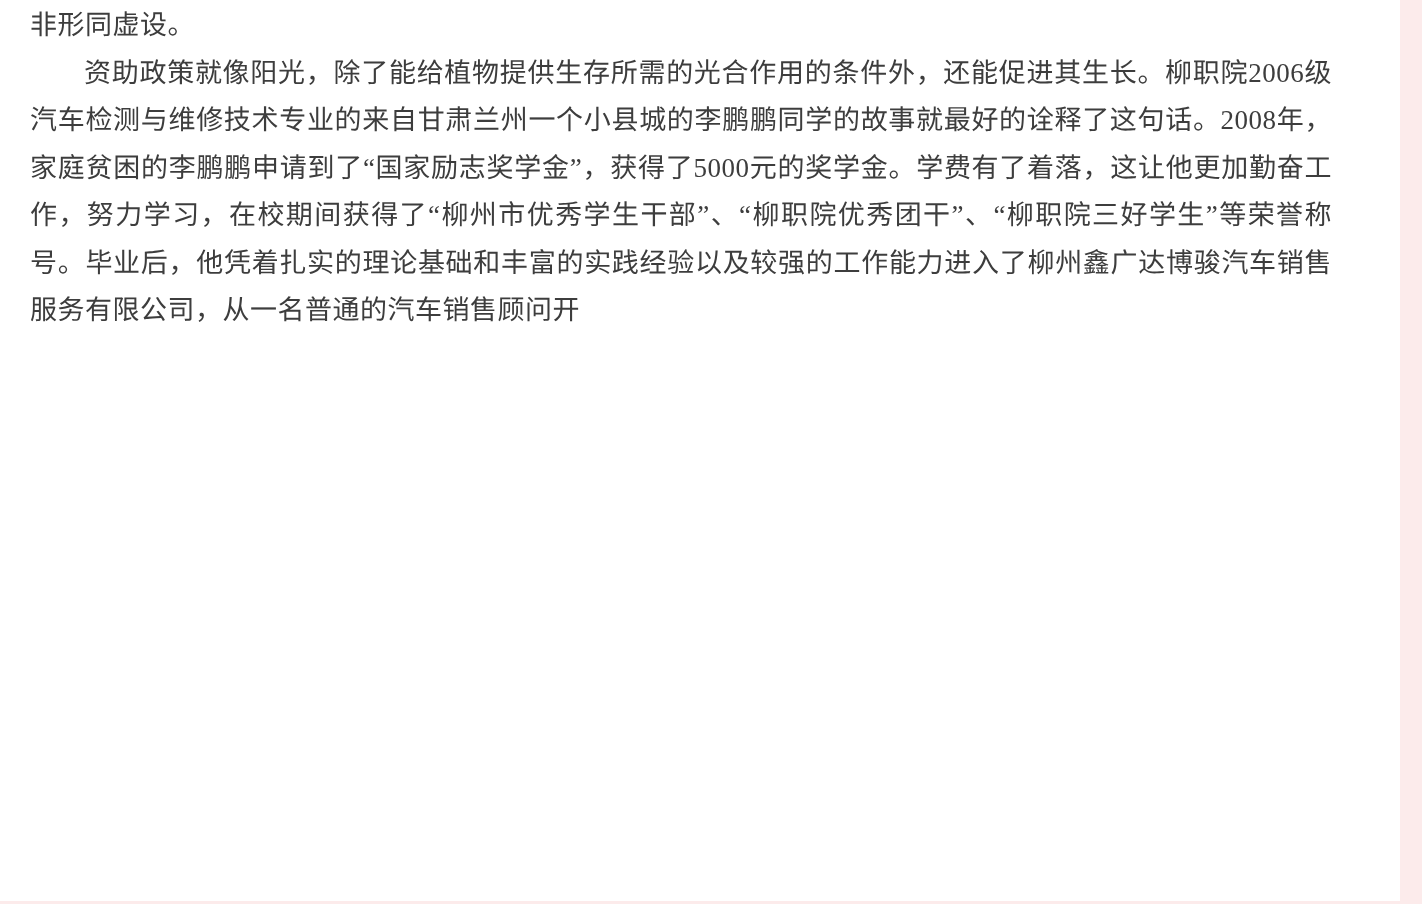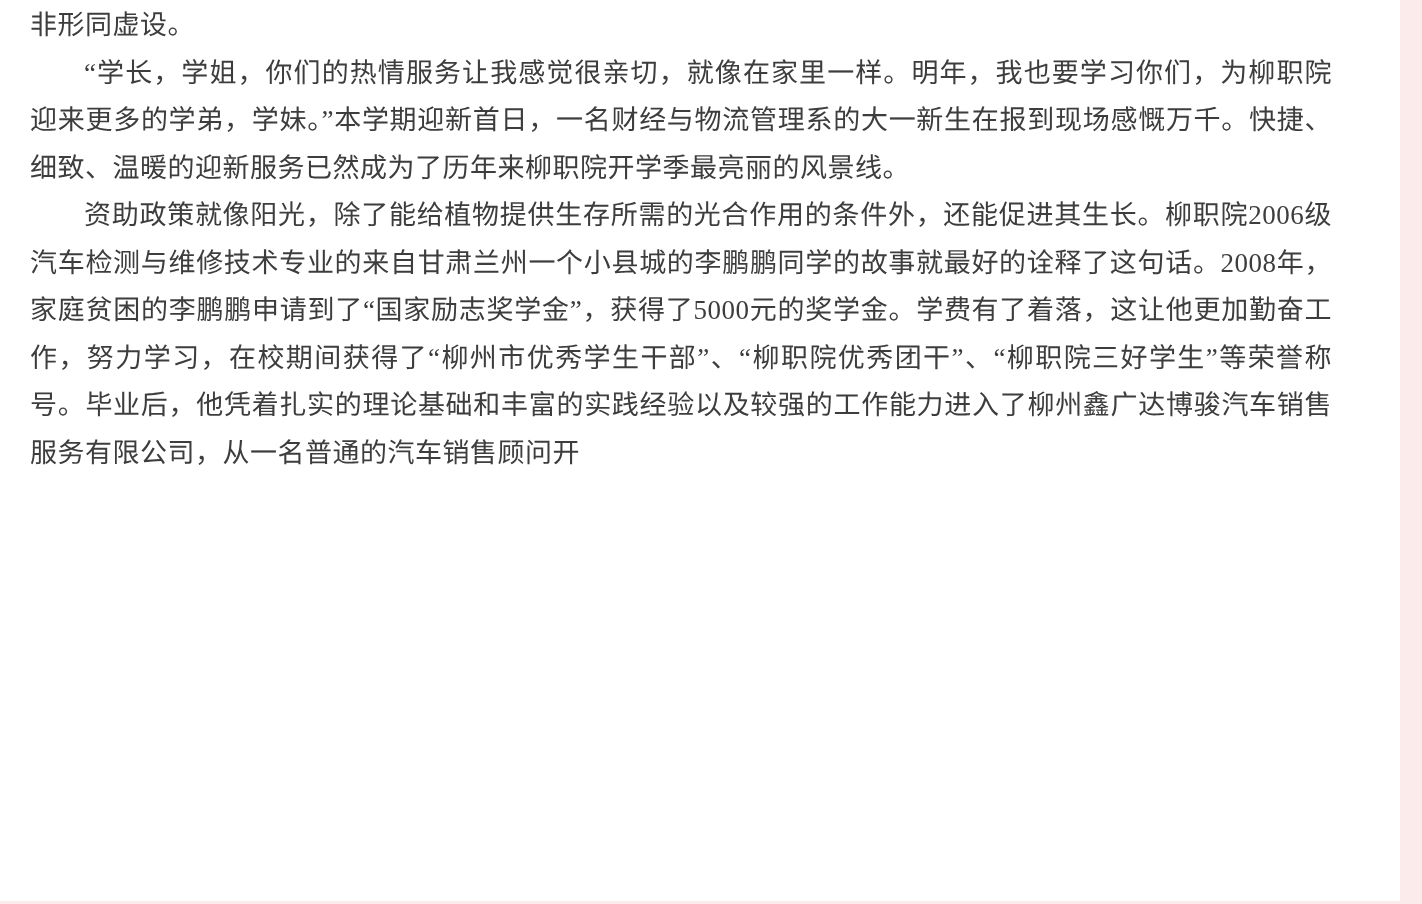--- a/index.html
+++ b/index.html
@@ -60,18 +60,17 @@
     width:1400px;
     height:3px;
     background:var(--pink);
   }
 </style>
 </head>
 <body>
 
 <div class="page">
   <p class="continuation">非形同虚设。</p>
-  <p class="para">“学长，学姐，你们的热情服务让我感觉很亲切，就像在家里一样。明年，我也要学习你们，为柳职院迎来更多的学弟，学妹。”本学期迎新首日，一名财经与物流管理系的大一新生在报到现场感慨万千。快捷、细致、温暖的迎新服务已然成为了历年来柳职院开学季最亮丽的风景线。</p>
   <p class="para">资助政策就像阳光，除了能给植物提供生存所需的光合作用的条件外，还能促进其生长。柳职院2006级汽车检测与维修技术专业的来自甘肃兰州一个小县城的李鹏鹏同学的故事就最好的诠释了这句话。2008年，家庭贫困的李鹏鹏申请到了“国家励志奖学金”，获得了5000元的奖学金。学费有了着落，这让他更加勤奋工作，努力学习，在校期间获得了“柳州市优秀学生干部”、“柳职院优秀团干”、“柳职院三好学生”等荣誉称号。毕业后，他凭着扎实的理论基础和丰富的实践经验以及较强的工作能力进入了柳州鑫广达博骏汽车销售服务有限公司，从一名普通的汽车销售顾问开</p>
 </div>
 
 <div class="right-band"></div>
 <div class="bottom-band"></div>
 
 </body></html>

